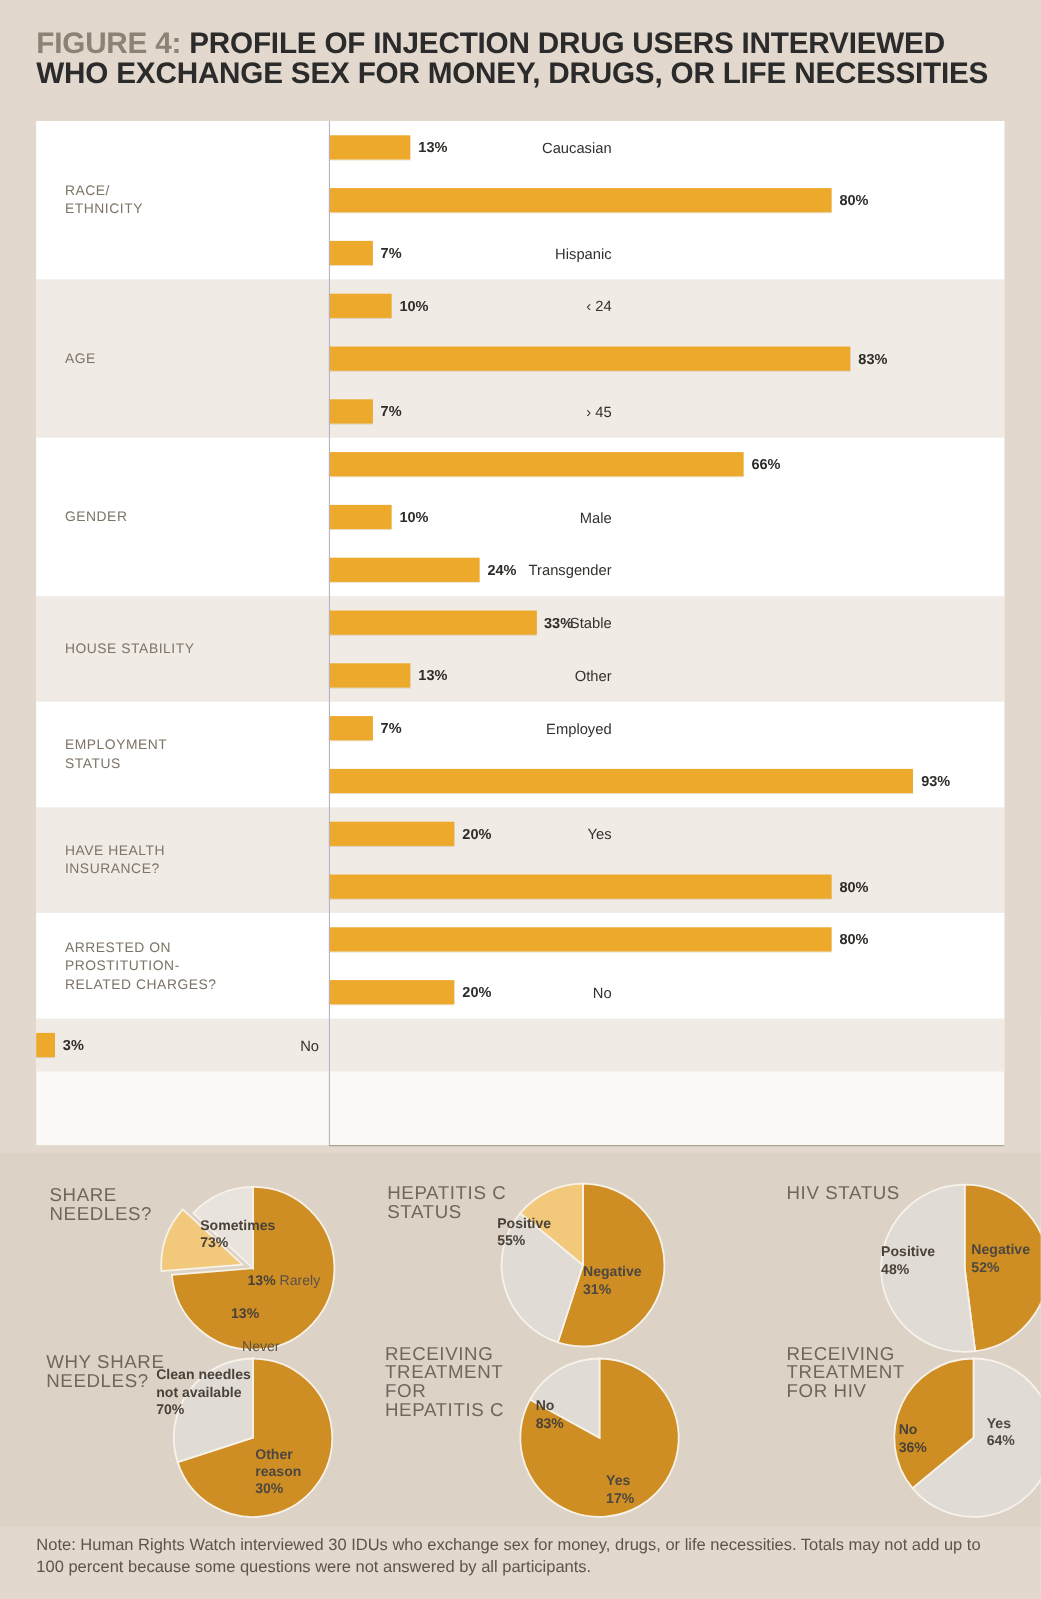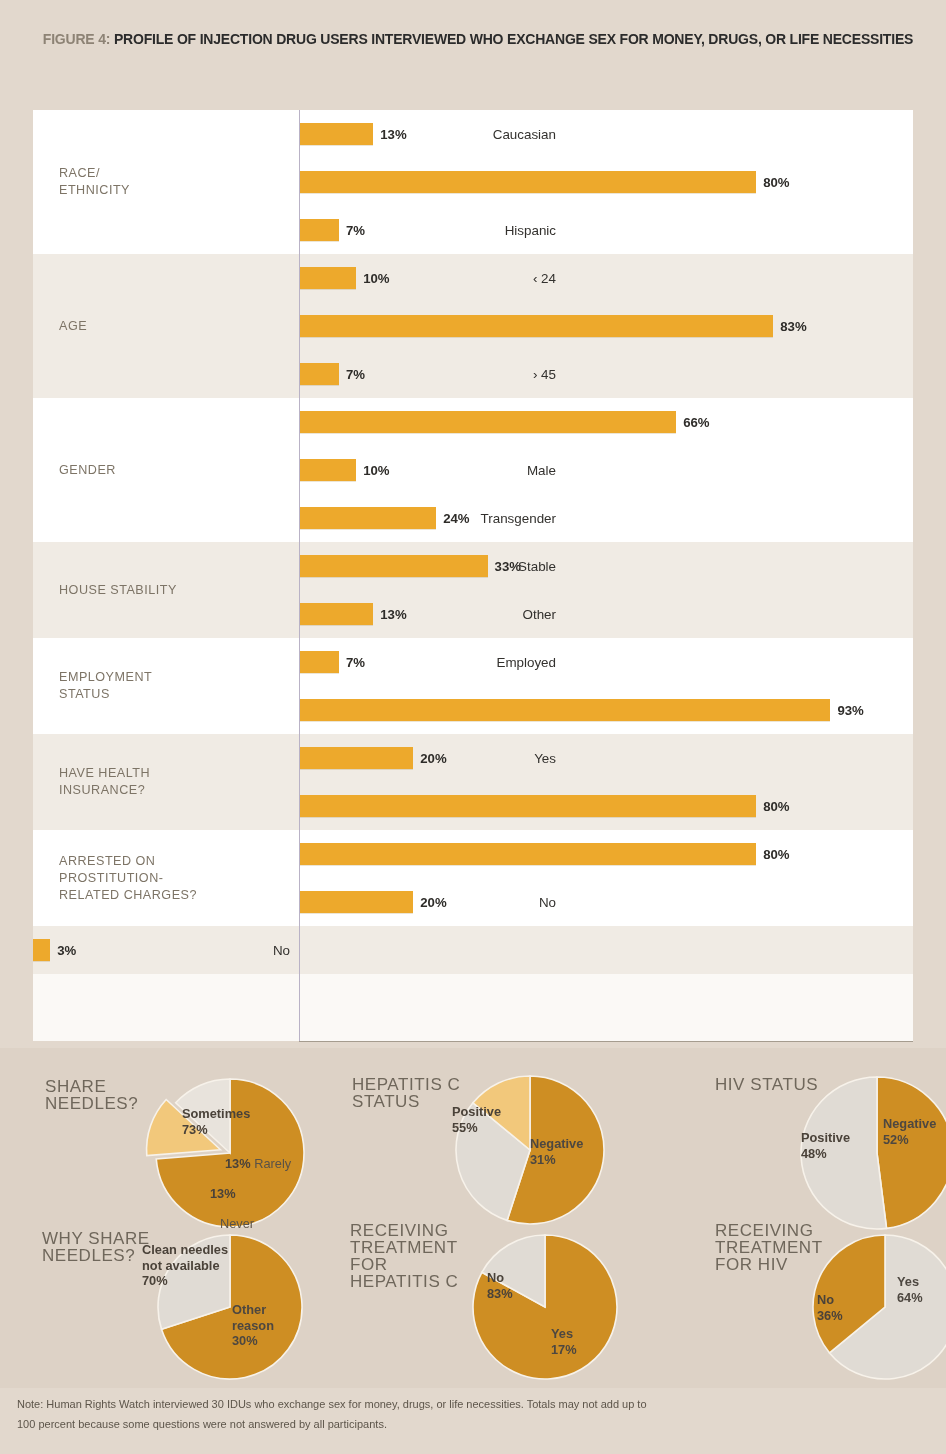--- a/index.html
+++ b/index.html
@@ -9,22 +9,22 @@
     font-family: "Liberation Sans", sans-serif;
     overflow: hidden;
   }
   .page { position: relative; width: 946px; height: 1454px; background: #e2d8cd; }
 
   
   .title-wrap {
     position: absolute; left: 33px; top: 26px; width: 890px;
   }
   .title {
-    font-size: 14px; font-weight: bold; letter-spacing: -0.2px;
-    line-height: 27px; color: #2b2b2b; text-align: center;
+    font-size: 27px; font-weight: bold; letter-spacing: -0.2px;
+    line-height: 27px; color: #2b2b2b;
   }
   .title .fig { color: #8d8375; font-weight: bold; }
 
   
   .bar-panel {
     position: absolute; left: 33px; top: 110px;
     width: 880px; height: 931px;
     background: #fbf9f6;
   }
   .bar-rows { position: relative; width: 880px; }
@@ -101,27 +101,27 @@
   .pie-title {
     position: absolute;
     font-size: 17px; letter-spacing: 0.55px; line-height: 17px;
     color: #6f675b;
   }
   .pie-svg { position: absolute; }
   .slice-label {
     position: absolute; font-size: 12.8px; line-height: 15.5px;
     color: #4a4239; font-weight: bold; white-space: nowrap;
   }
-  .slice-label.light { color: #4d4740; }
+  .slice-label.light { color: #4d4740; margin-top: 12px; }
   .slice-label.outside { font-weight: normal; color: #5a5247; }
 
   
   .note {
-    position: absolute; left: 17px; top: 1395px; width: 890px;
-    font-size: 11px; line-height: 19.5px; color: #5d554a;
+    position: absolute; left: 33px; top: 1395px; width: 890px;
+    font-size: 15px; line-height: 19.5px; color: #5d554a;
   }
 </style>
 </head>
 <body>
 
 <div class="page">
 
   <div class="title-wrap">
     <div class="title">
       <span class="fig">FIGURE 4:</span><span> PROFILE OF INJECTION DRUG USERS INTERVIEWED WHO EXCHANGE SEX FOR MONEY, DRUGS, OR LIFE NECESSITIES</span>

